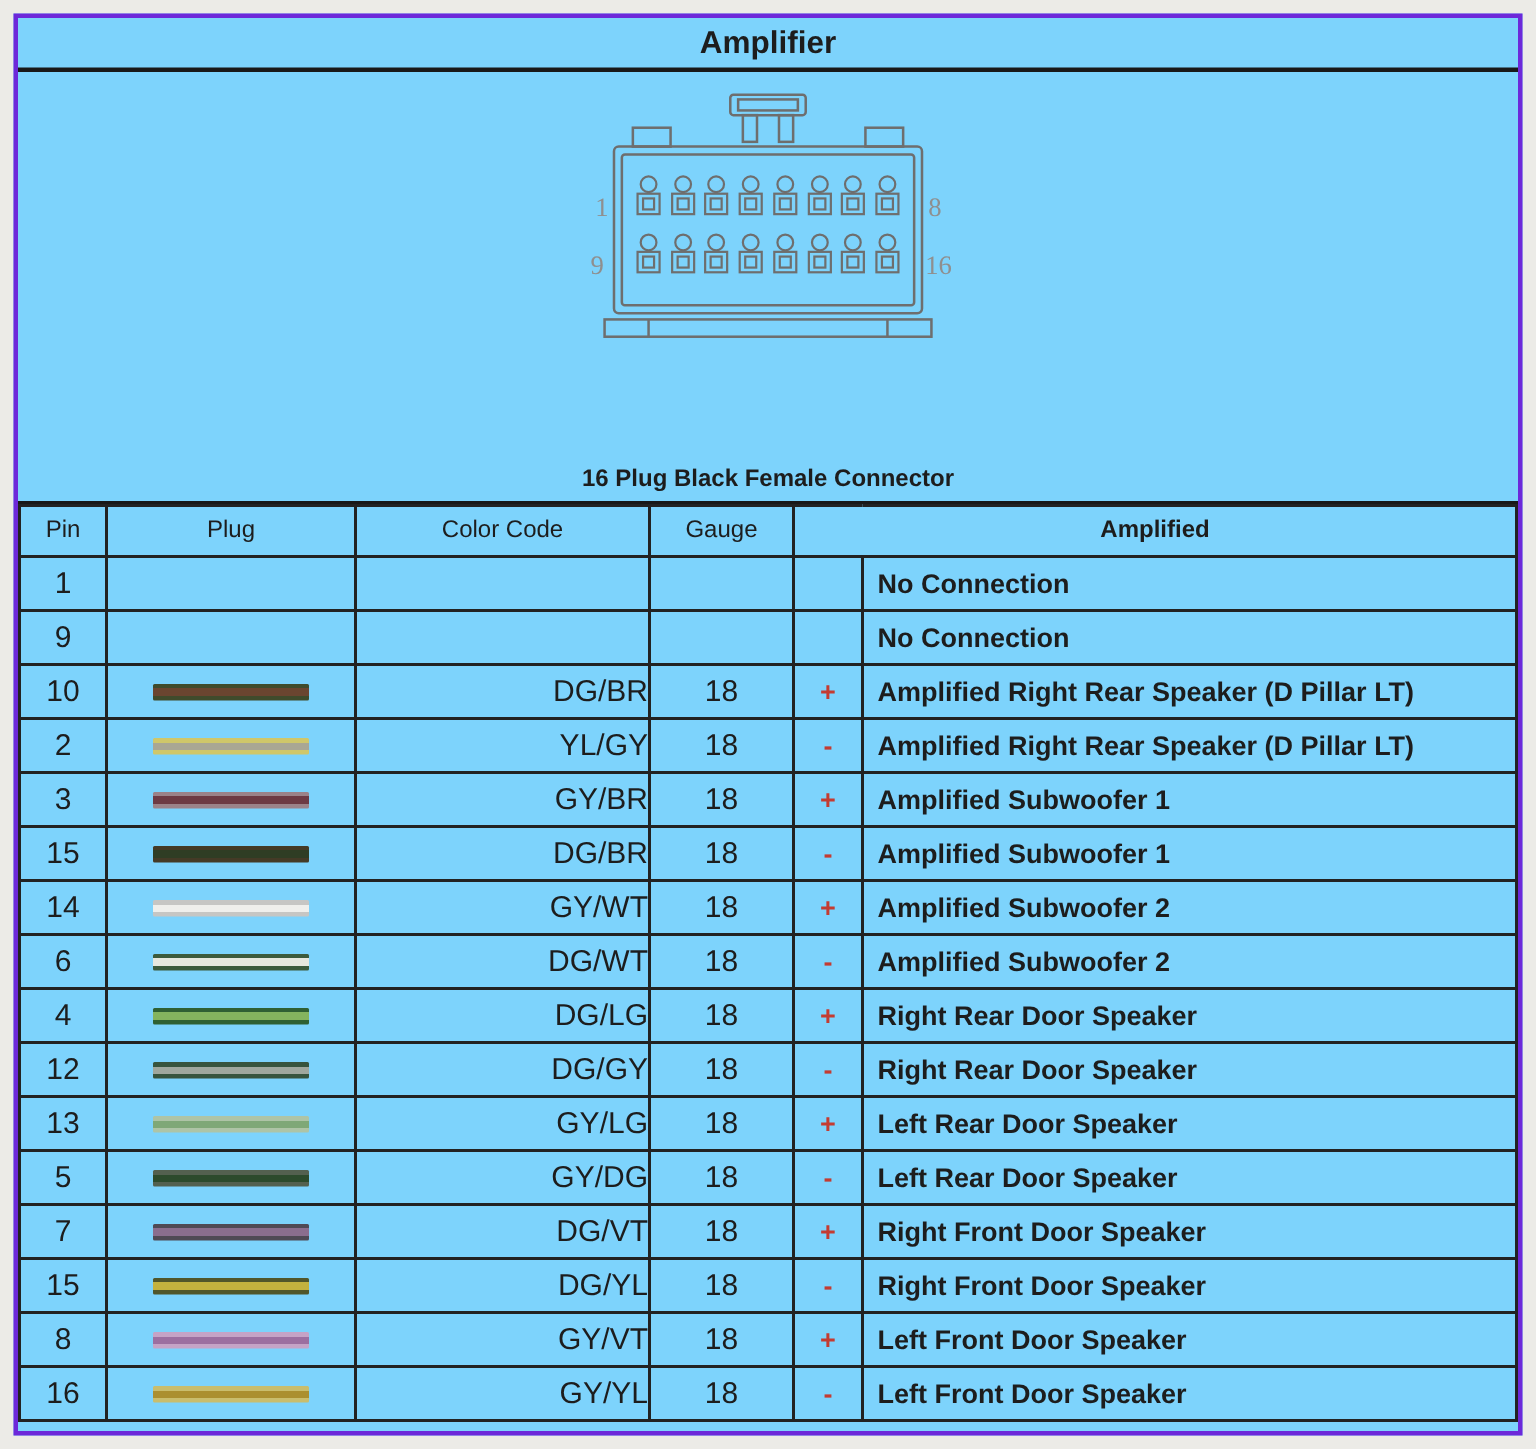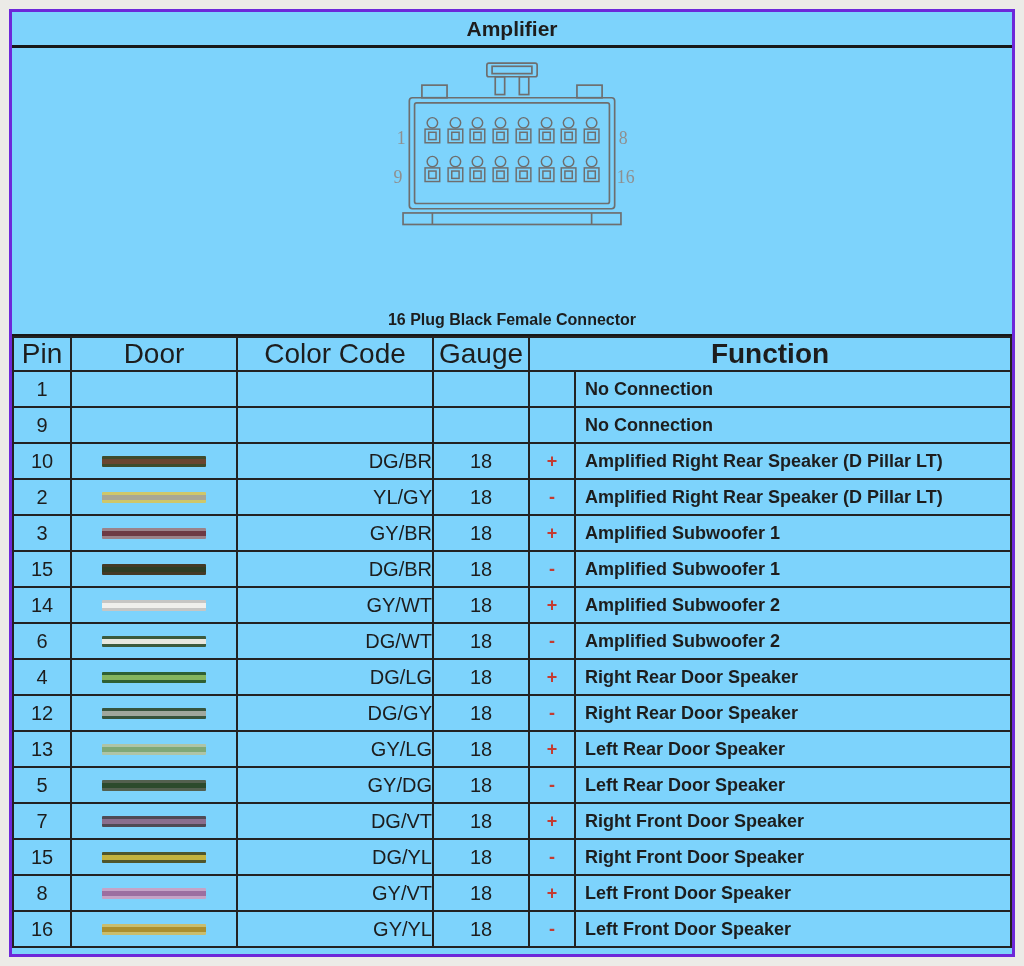--- a/index.html
+++ b/index.html
@@ -28,21 +28,21 @@
     border-bottom:2px solid #181818;
     display:flex; flex-direction:column; align-items:center;
   }
   svg.connector { margin-top:12px; }
   .caption {
     margin-top:auto; margin-bottom:5px;
     font-weight:bold; font-size:16px;
   }
   table { border-collapse:collapse; width:100%; table-layout:fixed; }
   th, td { border:2px solid #222222; overflow:hidden; }
-  thead th { height:34px; font-size:28px; font-weight:normal; text-align:center; }
+  thead th { height:34px; font-size:16px; font-weight:normal; text-align:center; }
   thead th.func-h { font-weight:bold; }
   tbody td { height:36px; }
   td.pin   { text-align:center; font-size:20px; }
   td.code  { text-align:right; font-size:20px; }
   td.gauge { text-align:center; font-size:20px; }
   td.sign  { text-align:center; color:#c43b31; font-weight:bold; font-size:18px; }
   td.func  { font-weight:bold; font-size:18px; padding-left:9px; }
   .swatch { width:104px; height:11px; margin:0 auto; display:none; border-radius:1px; }
   .swatch.on { display:block; }
   .conn-label { font-family:"Liberation Serif", serif; font-size:17px; fill:#8f8f8f; }
@@ -107,24 +107,24 @@
       <col style="width:58px">
         <col style="width:166px">
         <col style="width:196px">
         <col style="width:96px">
         <col style="width:46px">
         <col>
     </colgroup>
     <thead>
       <tr>
         <th>Pin</th>
-        <th>Door</th>
+        <th>Plug</th>
         <th>Color Code</th>
         <th>Gauge</th>
-        <th class="func-h" colspan="2">Function</th>
+        <th class="func-h" colspan="2">Amplified</th>
       </tr>
     </thead>
     <tbody>
       <tr>
         <td class="pin">1</td>
         <td></td>
         <td class="code"></td>
         <td class="gauge"></td>
         <td class="sign"></td>
         <td class="func">No Connection</td>

